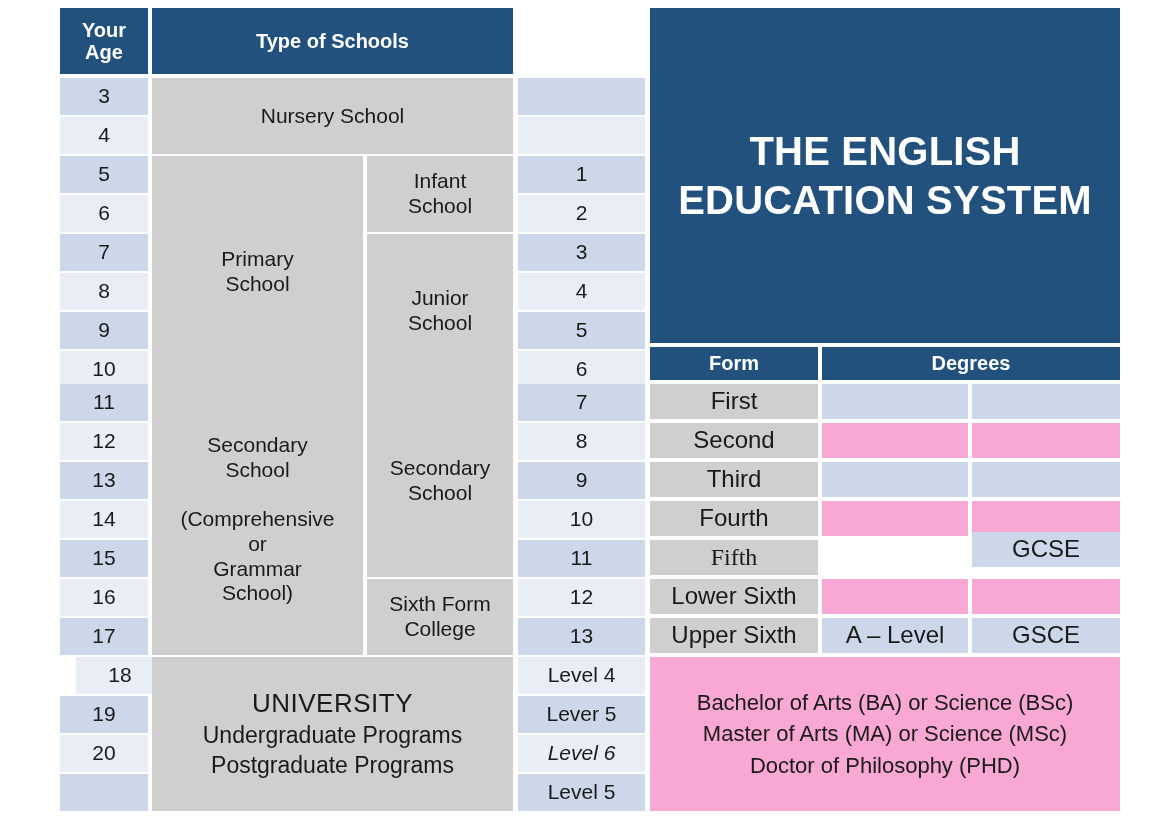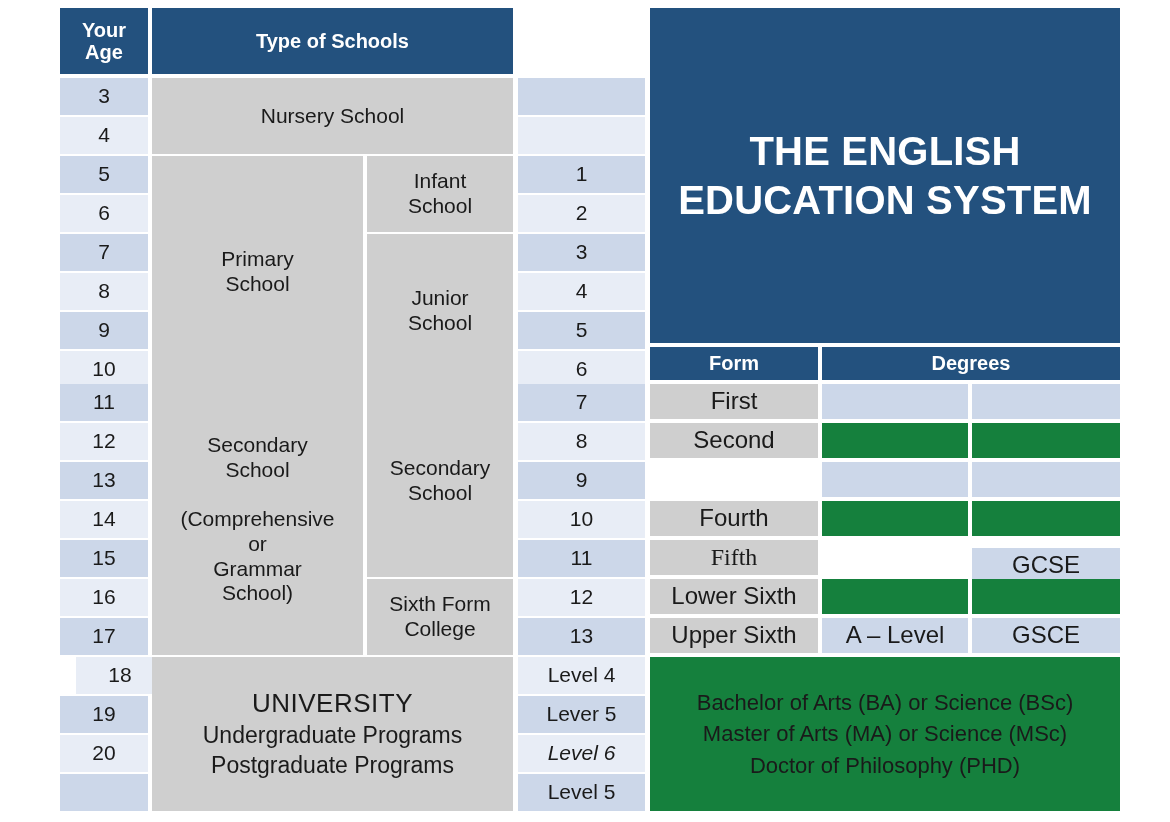--- a/index.html
+++ b/index.html
@@ -36,21 +36,21 @@
     font-weight: bold;
     font-size: 20px;
     line-height: 1.12;
   }
   .age-d   { background: #ccd7e9; }
   .age-l   { background: #e8edf6; }
   .yr-d    { background: #ccd7e9; }
   .yr-l    { background: #e8edf6; }
   .gray    { background: #cfcfcf; }
   .blue-d  { background: #ccd7e9; }
-  .blue-l  { background: #15803d; }
+  .blue-l  { background: #f9a8d4; }
   .title-panel {
     background: #23517e;
     color: #ffffff;
     font-weight: bold;
     font-size: 40px;
     line-height: 1.22;
     letter-spacing: 0.2px;
   }
   .uni {
     flex-direction: column;
@@ -149,29 +149,30 @@
   <div class="cell hdr" style="left:822px; top:347px; width:298px; height:33px;">Degrees</div>
 
   <div class="cell gray small-row" style="left:650px; top:384px; width:168px; height:35px;">First</div>
   <div class="cell blue-d small-row" style="left:822px; top:384px; width:146px; height:35px;"></div>
   <div class="cell blue-d small-row" style="left:972px; top:384px; width:148px; height:35px;"></div>
 
   <div class="cell gray small-row" style="left:650px; top:423px; width:168px; height:35px;">Second</div>
   <div class="cell blue-l small-row" style="left:822px; top:423px; width:146px; height:35px;"></div>
   <div class="cell blue-l small-row" style="left:972px; top:423px; width:148px; height:35px;"></div>
 
+  <div class="cell gray small-row" style="left:650px; top:462px; width:168px; height:35px;">Third</div>
   <div class="cell blue-d small-row" style="left:822px; top:462px; width:146px; height:35px;"></div>
   <div class="cell blue-d small-row" style="left:972px; top:462px; width:148px; height:35px;"></div>
 
   <div class="cell gray small-row" style="left:650px; top:501px; width:168px; height:35px;">Fourth</div>
   <div class="cell blue-l small-row" style="left:822px; top:501px; width:146px; height:35px;"></div>
   <div class="cell blue-l small-row" style="left:972px; top:501px; width:148px; height:35px;"></div>
 
   <div class="cell gray small-row" style="left:650px; top:540px; width:168px; height:35px;font-family:Liberation Serif, serif;">Fifth</div>
-  <div class="cell blue-d small-row" style="left:972px; top:548px; width:148px; height:35px;">GCSE</div>
+  <div class="cell blue-d small-row" style="left:972px; top:532px; width:148px; height:35px;">GCSE</div>
 
   <div class="cell gray small-row" style="left:650px; top:579px; width:168px; height:35px;">Lower Sixth</div>
   <div class="cell blue-l small-row" style="left:822px; top:579px; width:146px; height:35px;"></div>
   <div class="cell blue-l small-row" style="left:972px; top:579px; width:148px; height:35px;"></div>
 
   <div class="cell gray small-row" style="left:650px; top:618px; width:168px; height:35px;">Upper Sixth</div>
   <div class="cell blue-d small-row" style="left:822px; top:618px; width:146px; height:35px;">A – Level</div>
   <div class="cell blue-d small-row" style="left:972px; top:618px; width:148px; height:35px;">GSCE</div>
 
   <div class="cell blue-l degblock" style="left:650px; top:657px; width:470px; height:154px;">Bachelor of Arts (BA) or Science (BSc)

